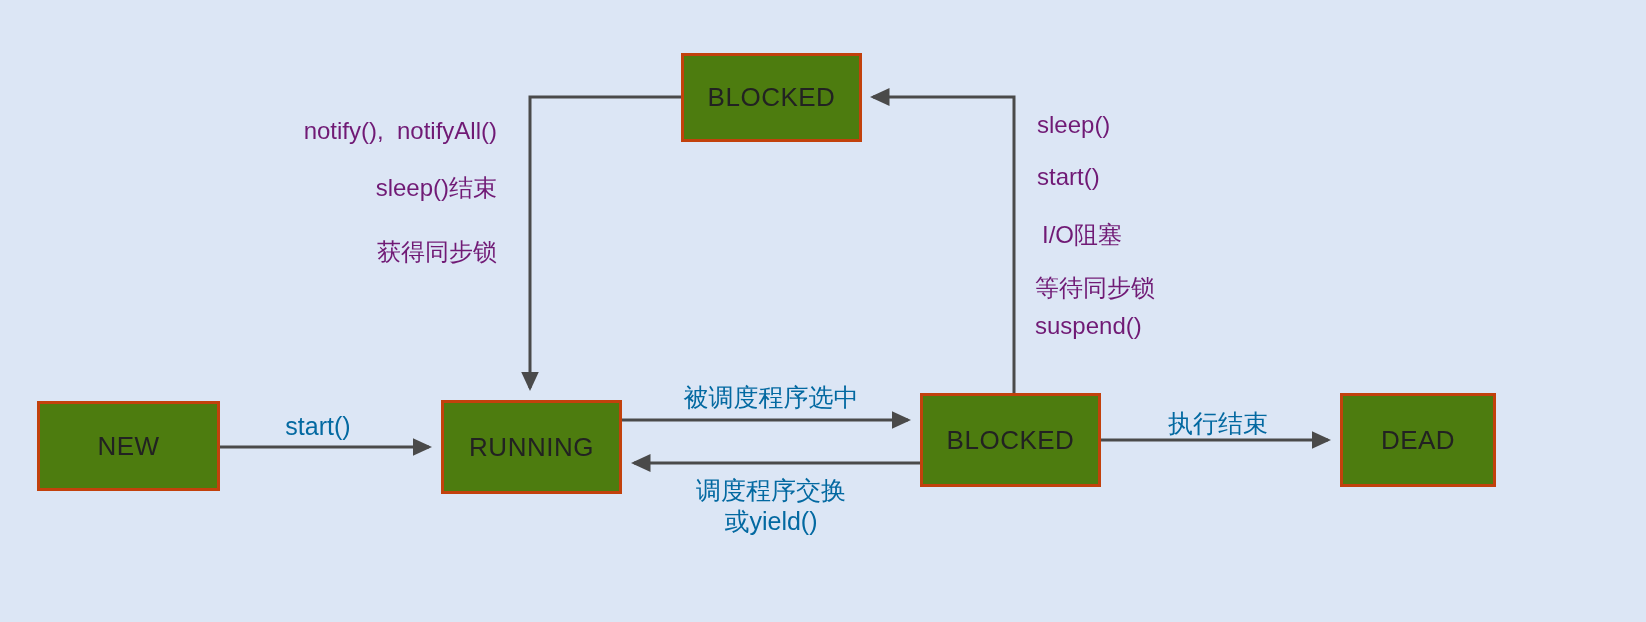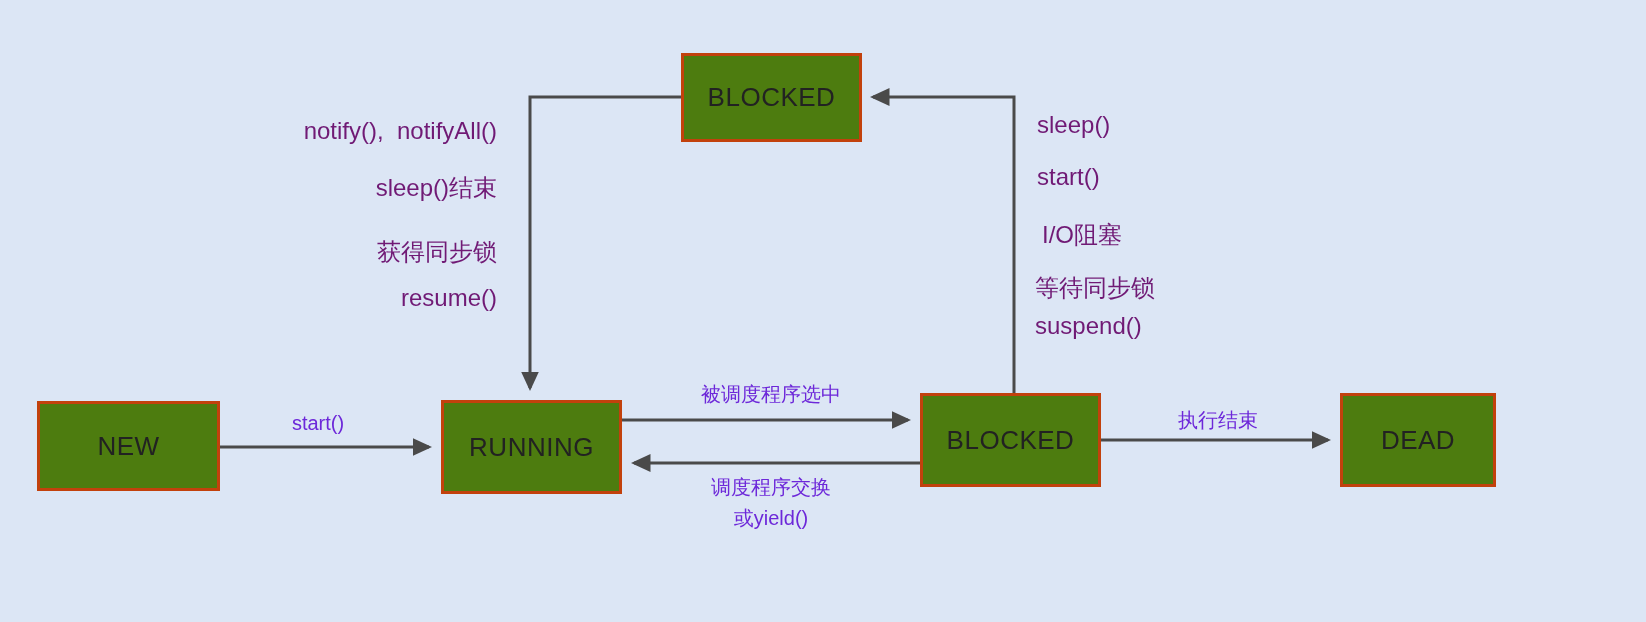--- a/index.html
+++ b/index.html
@@ -27,21 +27,21 @@
     font-size: 26px;
     color: #222222;
     letter-spacing: 0.5px;
   }
   .lbl {
     position: absolute;
     font-size: 24px;
     color: #701a75;
     white-space: pre;
   }
-  .lbl.dark { color: #6d28d9; font-size: 20px; }
+  .lbl.dark { color: #0369a1; font-size: 25px; }
   .lbl.center { text-align: center; }
   .lbl.right { text-align: right; }
 </style>
 </head>
 <body>
 
 <div class="canvas">
 
   <svg class="arrows" width="1646" height="622" viewBox="0 0 1646 622">
     <defs>
@@ -89,15 +89,14 @@
 
   <div class="lbl" style="left:1037px; top:111px;">sleep()</div>
   <div class="lbl" style="left:1037px; top:163px;">start()</div>
   <div class="lbl" style="left:1042px; top:219px;">I/O阻塞</div>
   <div class="lbl" style="left:1035px; top:272px;">等待同步锁</div>
   <div class="lbl" style="left:1035px; top:312px;">suspend()</div>
 
   <div class="lbl right" style="left:197px; top:117px; width:300px;">notify(),  notifyAll()</div>
   <div class="lbl right" style="left:197px; top:172px; width:300px;">sleep()结束</div>
   <div class="lbl right" style="left:197px; top:236px; width:300px;">获得同步锁</div>
-  <div class="lbl right" style="left:197px; top:284px; width:300px;">resume()</div>
 
 </div>
 
 </body></html>

